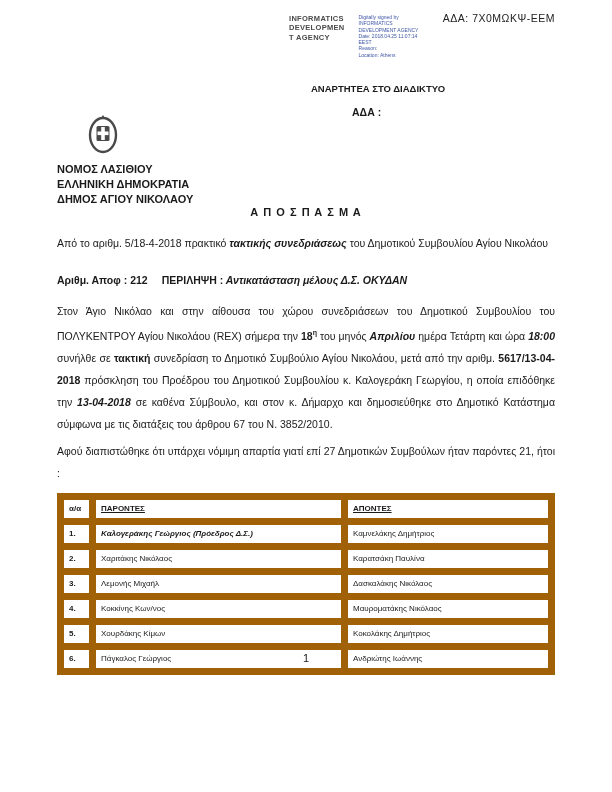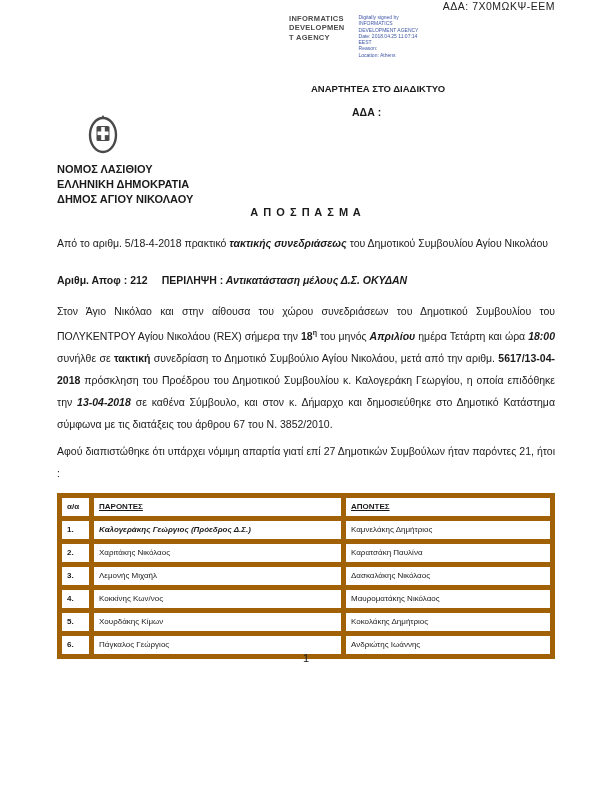--- a/index.html
+++ b/index.html
@@ -6,21 +6,21 @@
   .page{
     position:relative;
     width:612px;height:792px;
     margin:0 auto;
     background:#ffffff;
     font-family:"Liberation Sans", sans-serif;
     color:#1a1a1a;
     overflow:hidden;
   }
   
-  .ada-top{position:absolute;top:0;right:57px;font-size:10.5px;letter-spacing:.5px;color:#222;}
+  .ada-top{position:absolute;top:12px;right:57px;font-size:10.5px;letter-spacing:.5px;color:#222;}
   
   .stamp{position:absolute;top:14px;left:289px;display:flex;gap:14px;align-items:flex-start;}
   .stamp-agency{font-size:7.5px;font-weight:bold;line-height:1.25;color:#4a4a4a;letter-spacing:.3px;}
   .stamp-sig{font-size:5px;line-height:1.25;color:#3f57a6;}
   
   .publish-note{position:absolute;top:83px;left:311px;font-size:9.5px;font-weight:bold;}
   .ada-label{position:absolute;top:106px;left:352px;font-size:10.5px;font-weight:bold;}
   
   .emblem{position:absolute;top:112px;left:84px;width:38px;height:44px;}
   
@@ -34,21 +34,21 @@
   .subject{line-height:22px;margin-bottom:9px !important;font-weight:bold;}
   .subject .label{margin-left:14px;}
   .body1{line-height:22px;margin-bottom:5px !important;}
   .quorum{line-height:22px;margin-bottom:9px !important;}
   .b{font-weight:bold;}
   .bi{font-weight:bold;font-style:italic;}
   .sup{vertical-align:super;font-size:7px;}
   
   table.attendance{border-collapse:collapse;width:100%;}
   table.attendance td,table.attendance th{
-    border:5px solid #a16207;
+    border:7px solid #a16207;
     font-size:8px;
     padding:2px 5px;
     text-align:left;
     vertical-align:middle;
     height:14px;
   }
   table.attendance th{font-weight:bold;}
   table.attendance th.hdr-u span{text-decoration:underline;}
   .col-n{width:32px;}
   .col-present{width:252px;}

